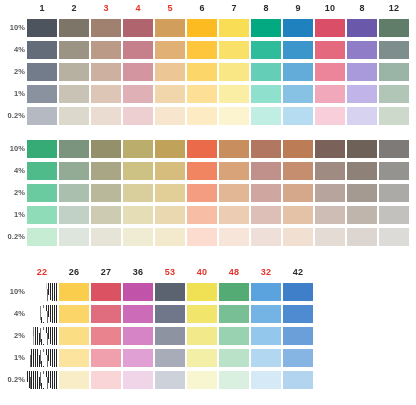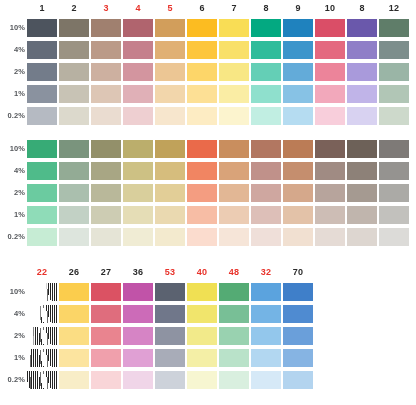--- a/index.html
+++ b/index.html
@@ -261,21 +261,21 @@
   <div class="block" id="block-3" style="top:264px;">
       <div class="header-row">
         <div class="col-head red">22</div>
         <div class="col-head">26</div>
         <div class="col-head">27</div>
         <div class="col-head">36</div>
         <div class="col-head red">53</div>
         <div class="col-head red">40</div>
         <div class="col-head red">48</div>
         <div class="col-head red">32</div>
-        <div class="col-head">70</div>
+        <div class="col-head">42</div>
       </div>
       <div class="grid-row">
         <div class="row-label">10%</div>
         <div class="swatch hatch hatch-c0" title="25 / 10%"></div>
         <div class="swatch" title="26 / 10%" style="background-color: rgb(251, 205, 77);"></div>
         <div class="swatch" title="27 / 10%" style="background-color: rgb(219, 82, 99);"></div>
         <div class="swatch" title="28 / 10%" style="background-color: rgb(193, 83, 168);"></div>
         <div class="swatch" title="29 / 10%" style="background-color: rgb(91, 98, 112);"></div>
         <div class="swatch" title="30 / 10%" style="background-color: rgb(240, 224, 83);"></div>
         <div class="swatch" title="31 / 10%" style="background-color: rgb(84, 171, 116);"></div>

